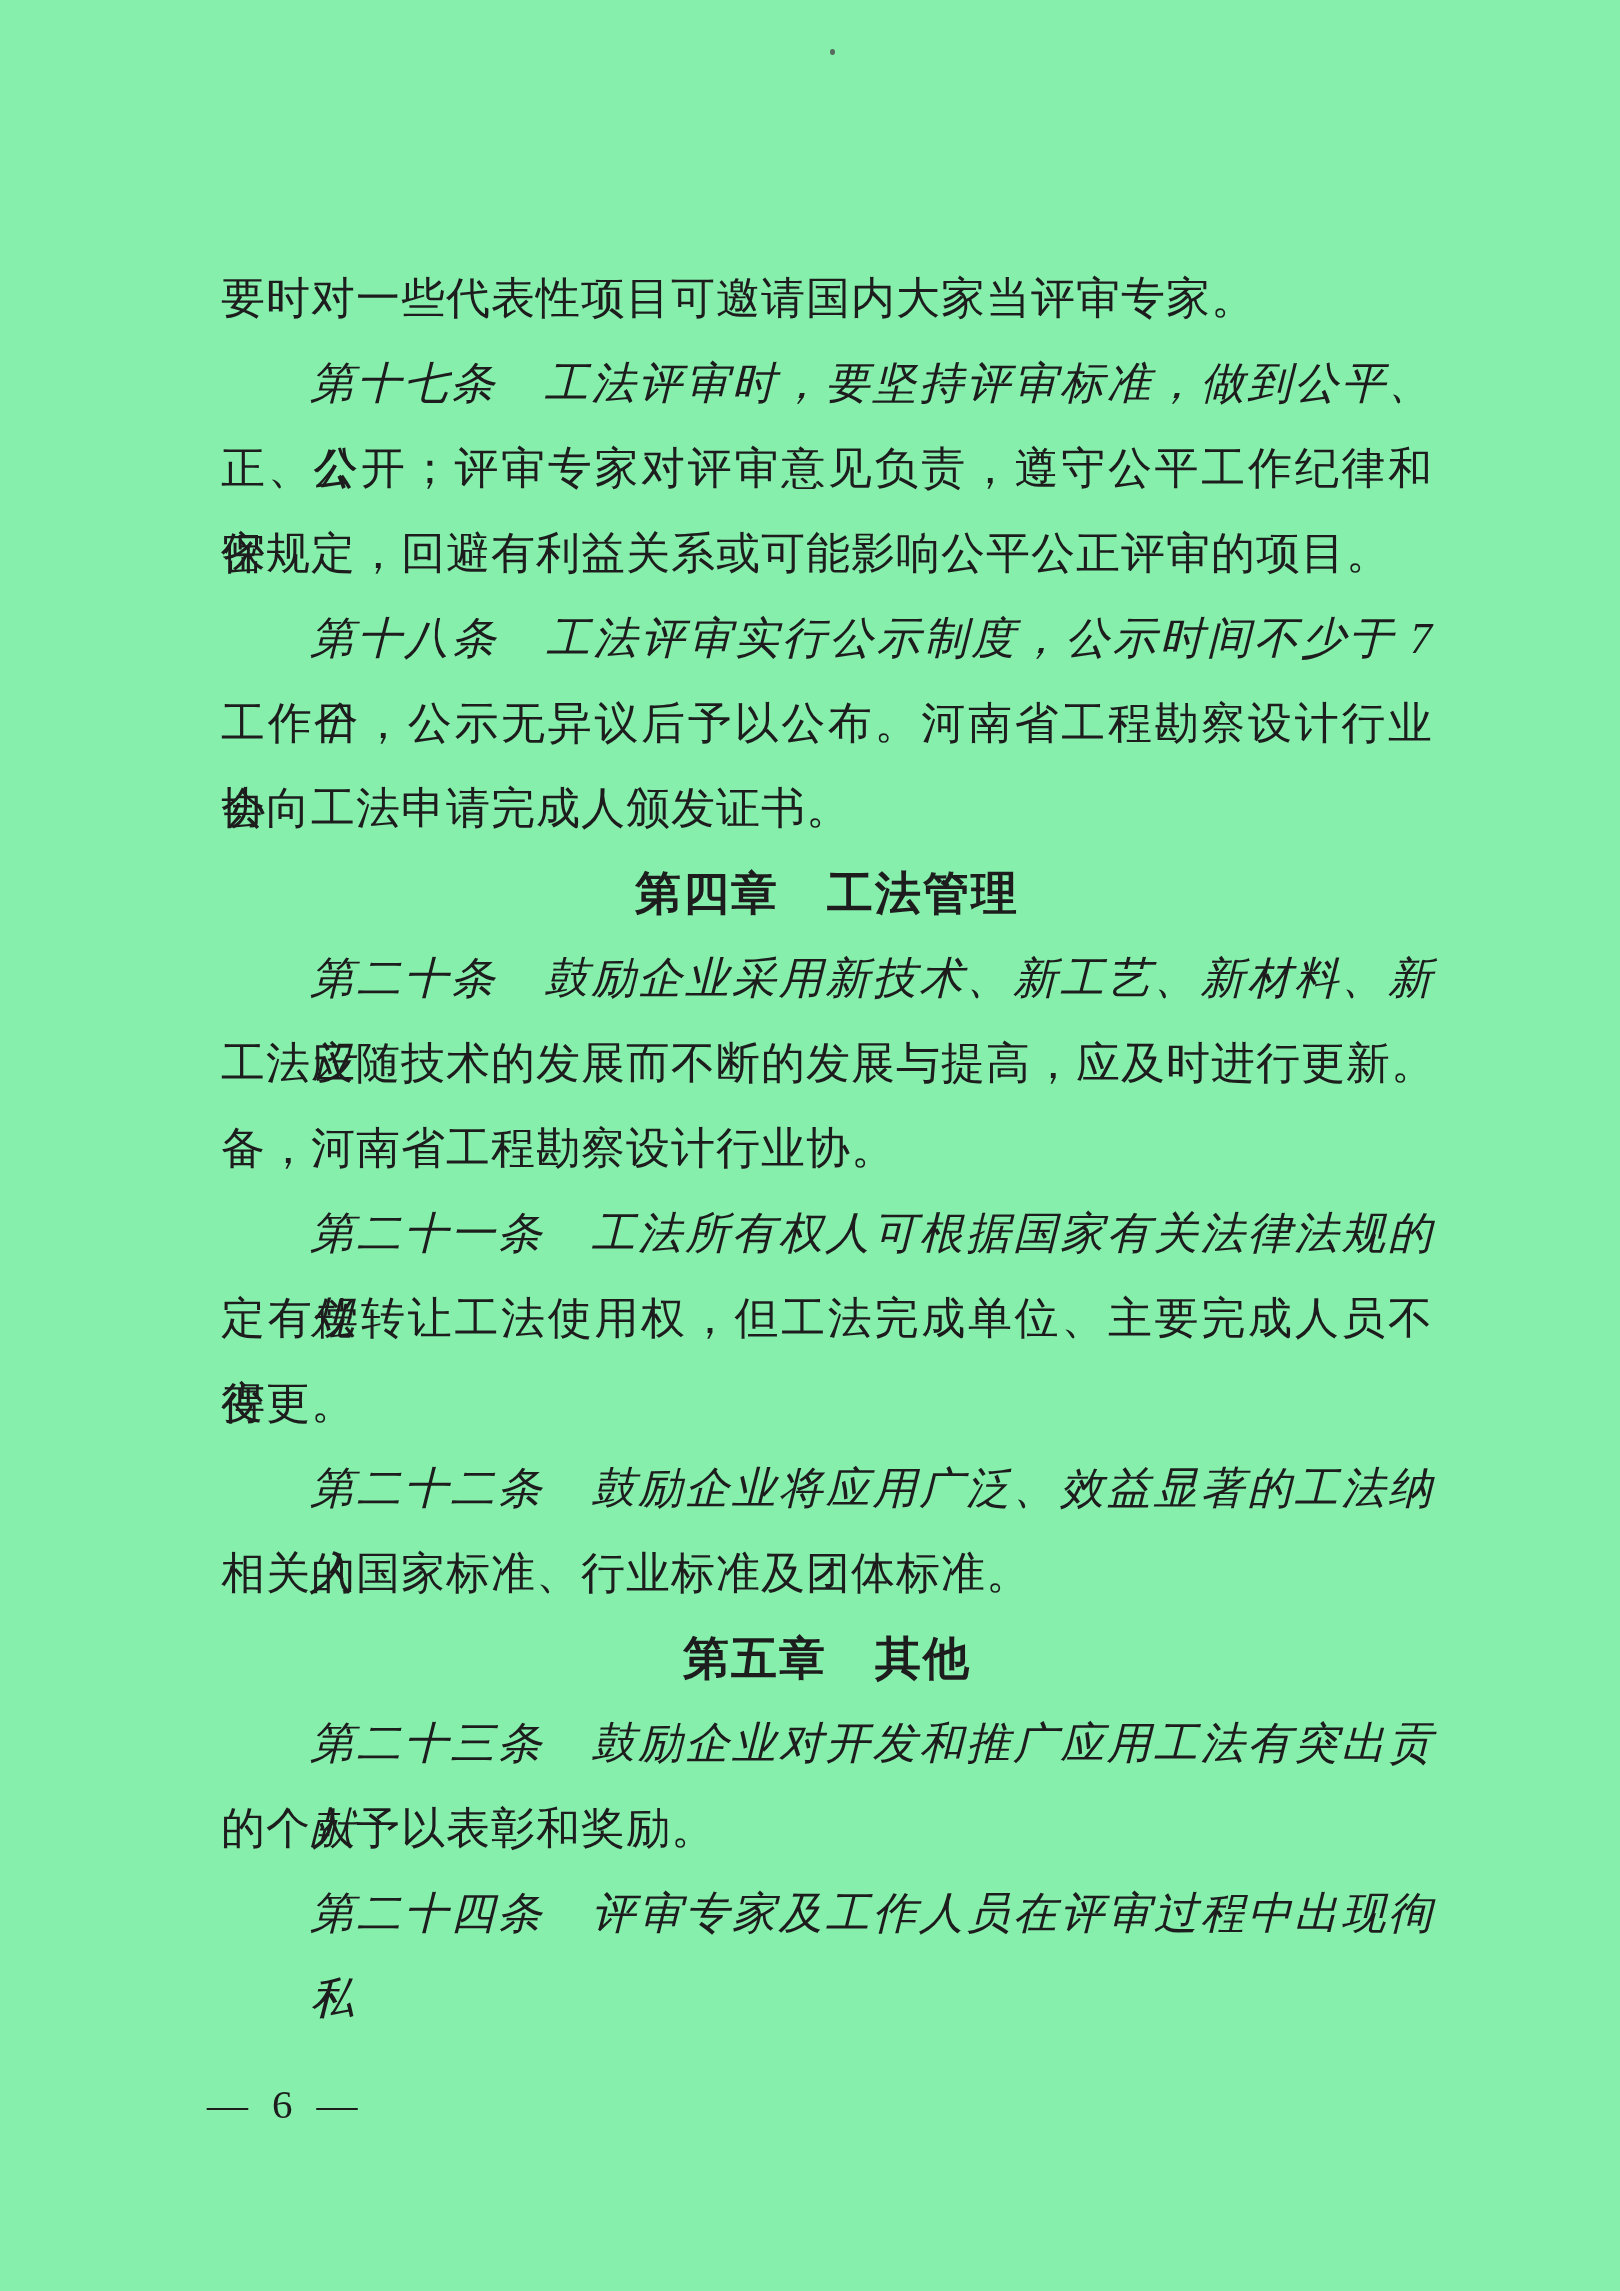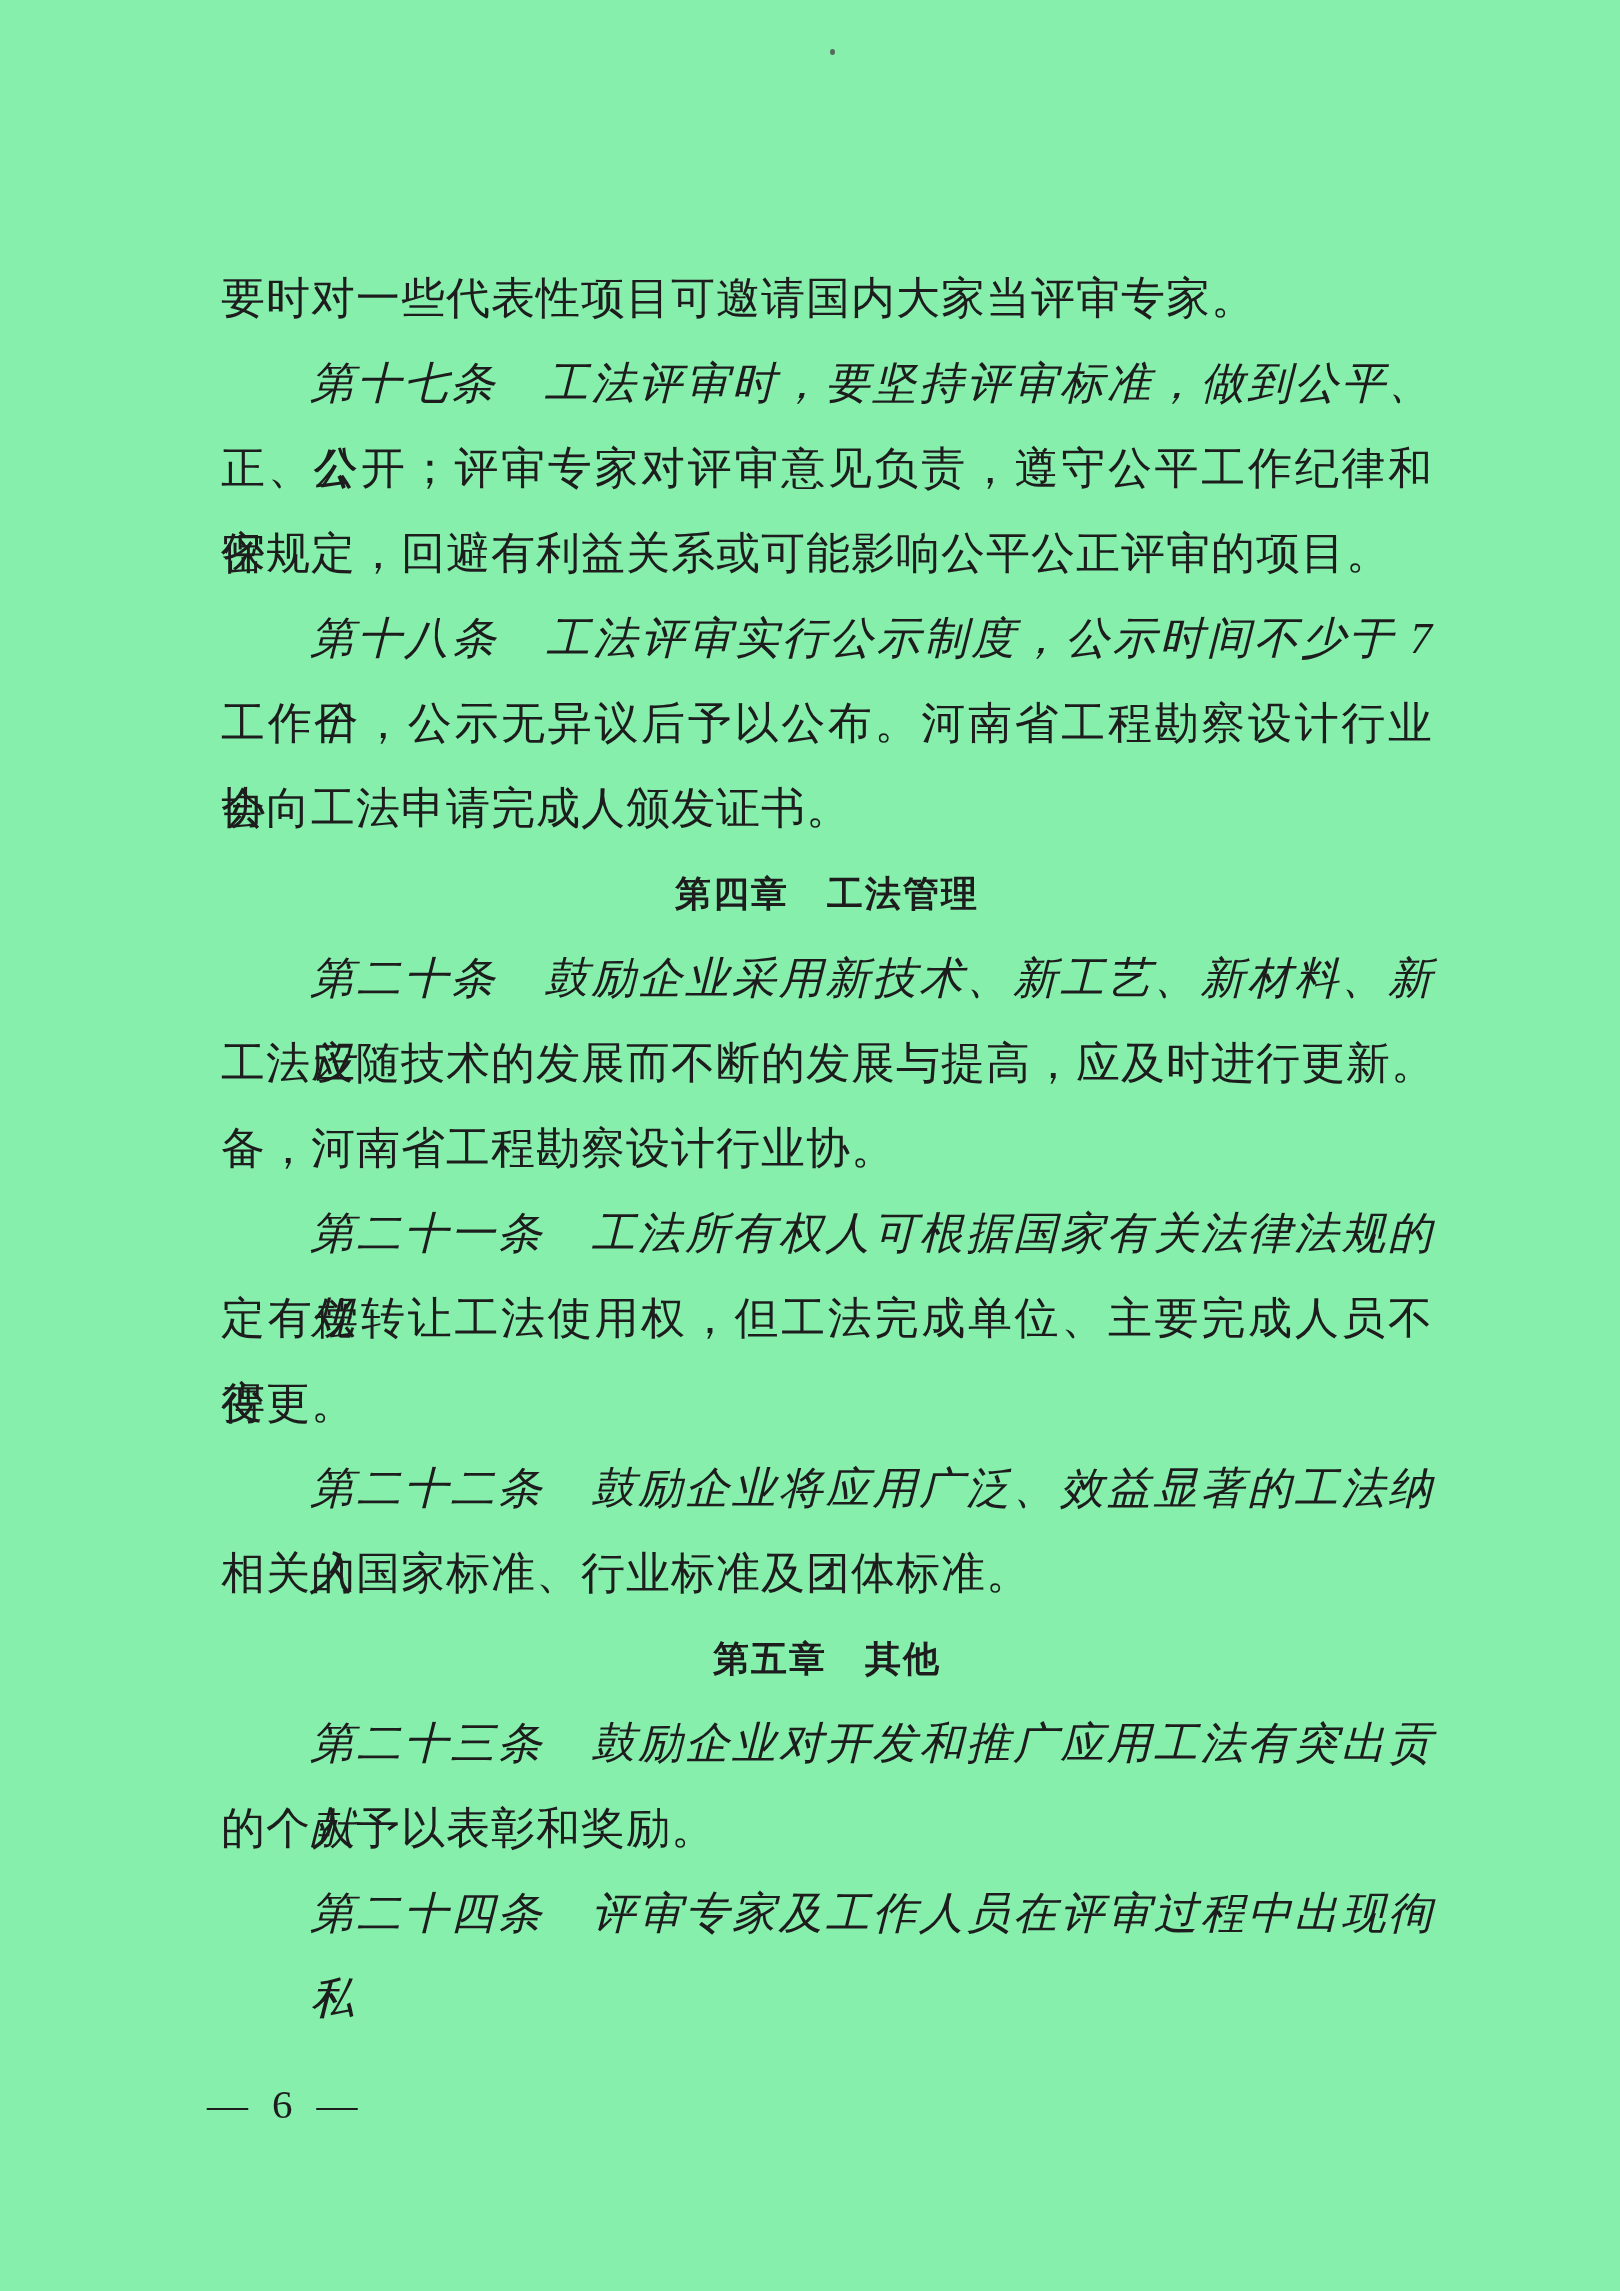--- a/index.html
+++ b/index.html
@@ -34,21 +34,21 @@
     text-align: justify;
     text-align-last: justify;
   }
   .line.indent {
     padding-left: 89px;
     font-style: italic;
   }
   .line.heading {
     font-family: "Liberation Sans", sans-serif;
     font-weight: bold;
-    font-size: 36px;
+    font-size: 46px;
     text-align: center;
     text-align-last: center;
     padding-left: 0;
     letter-spacing: 2px;
   }
   .footer {
     position: absolute;
     left: 207px;
     top: 2070px;
     height: 69px;

